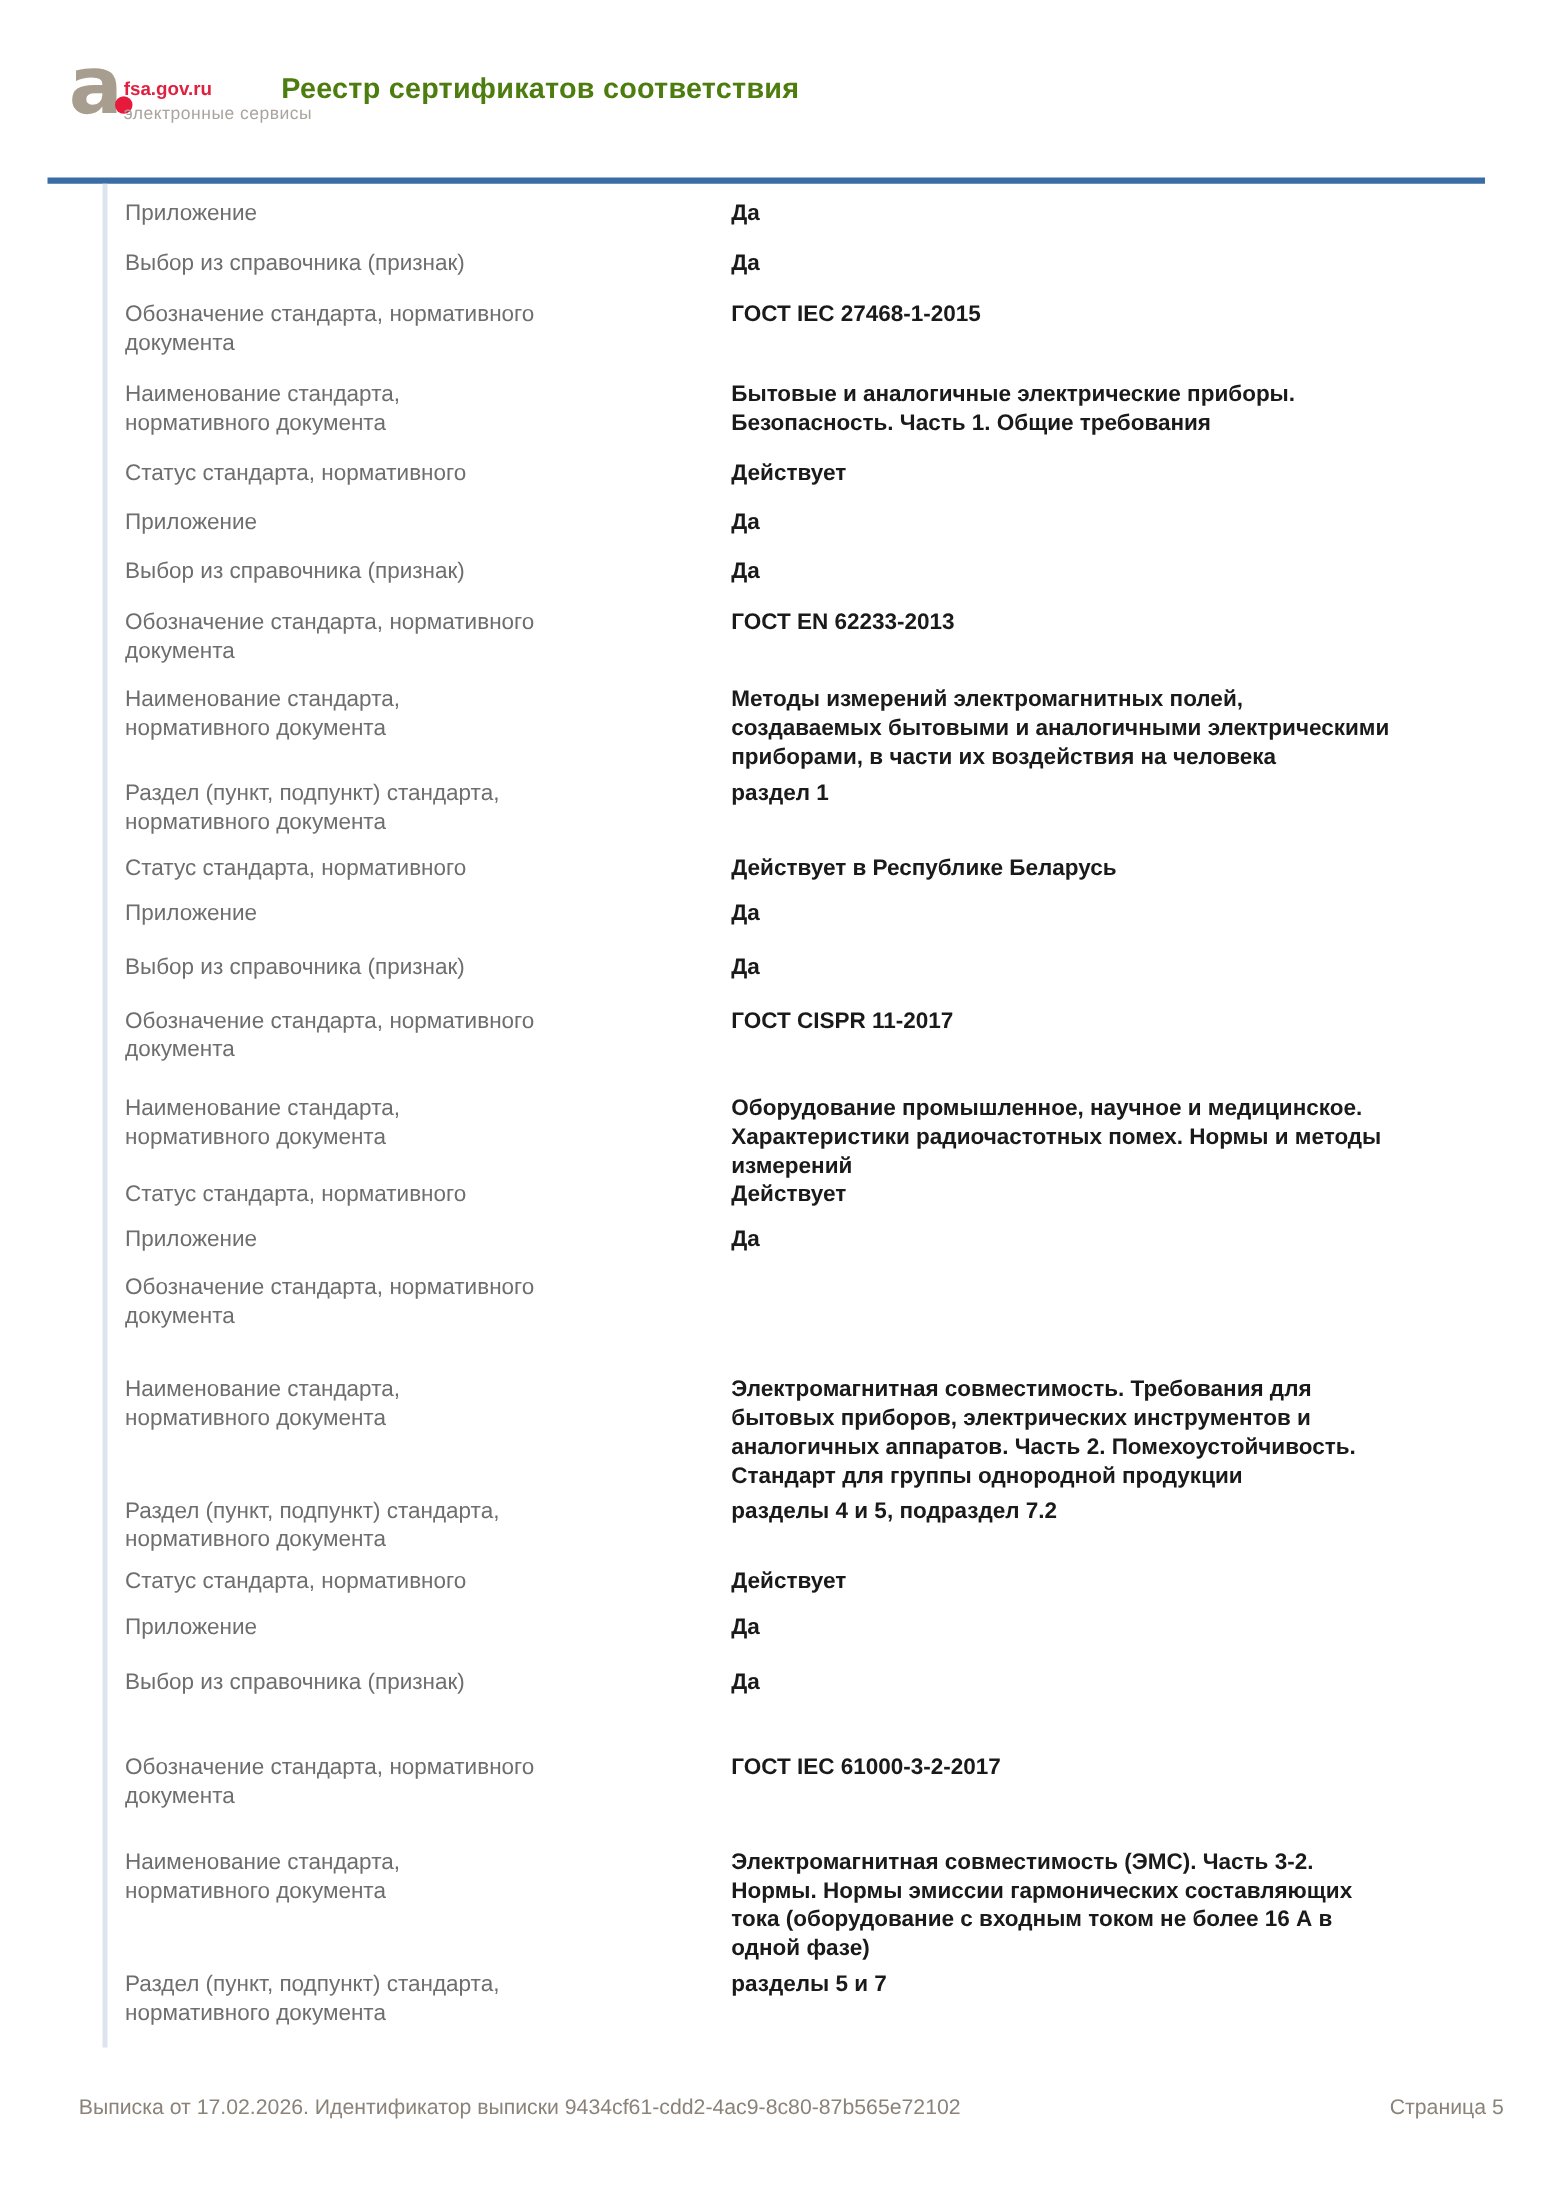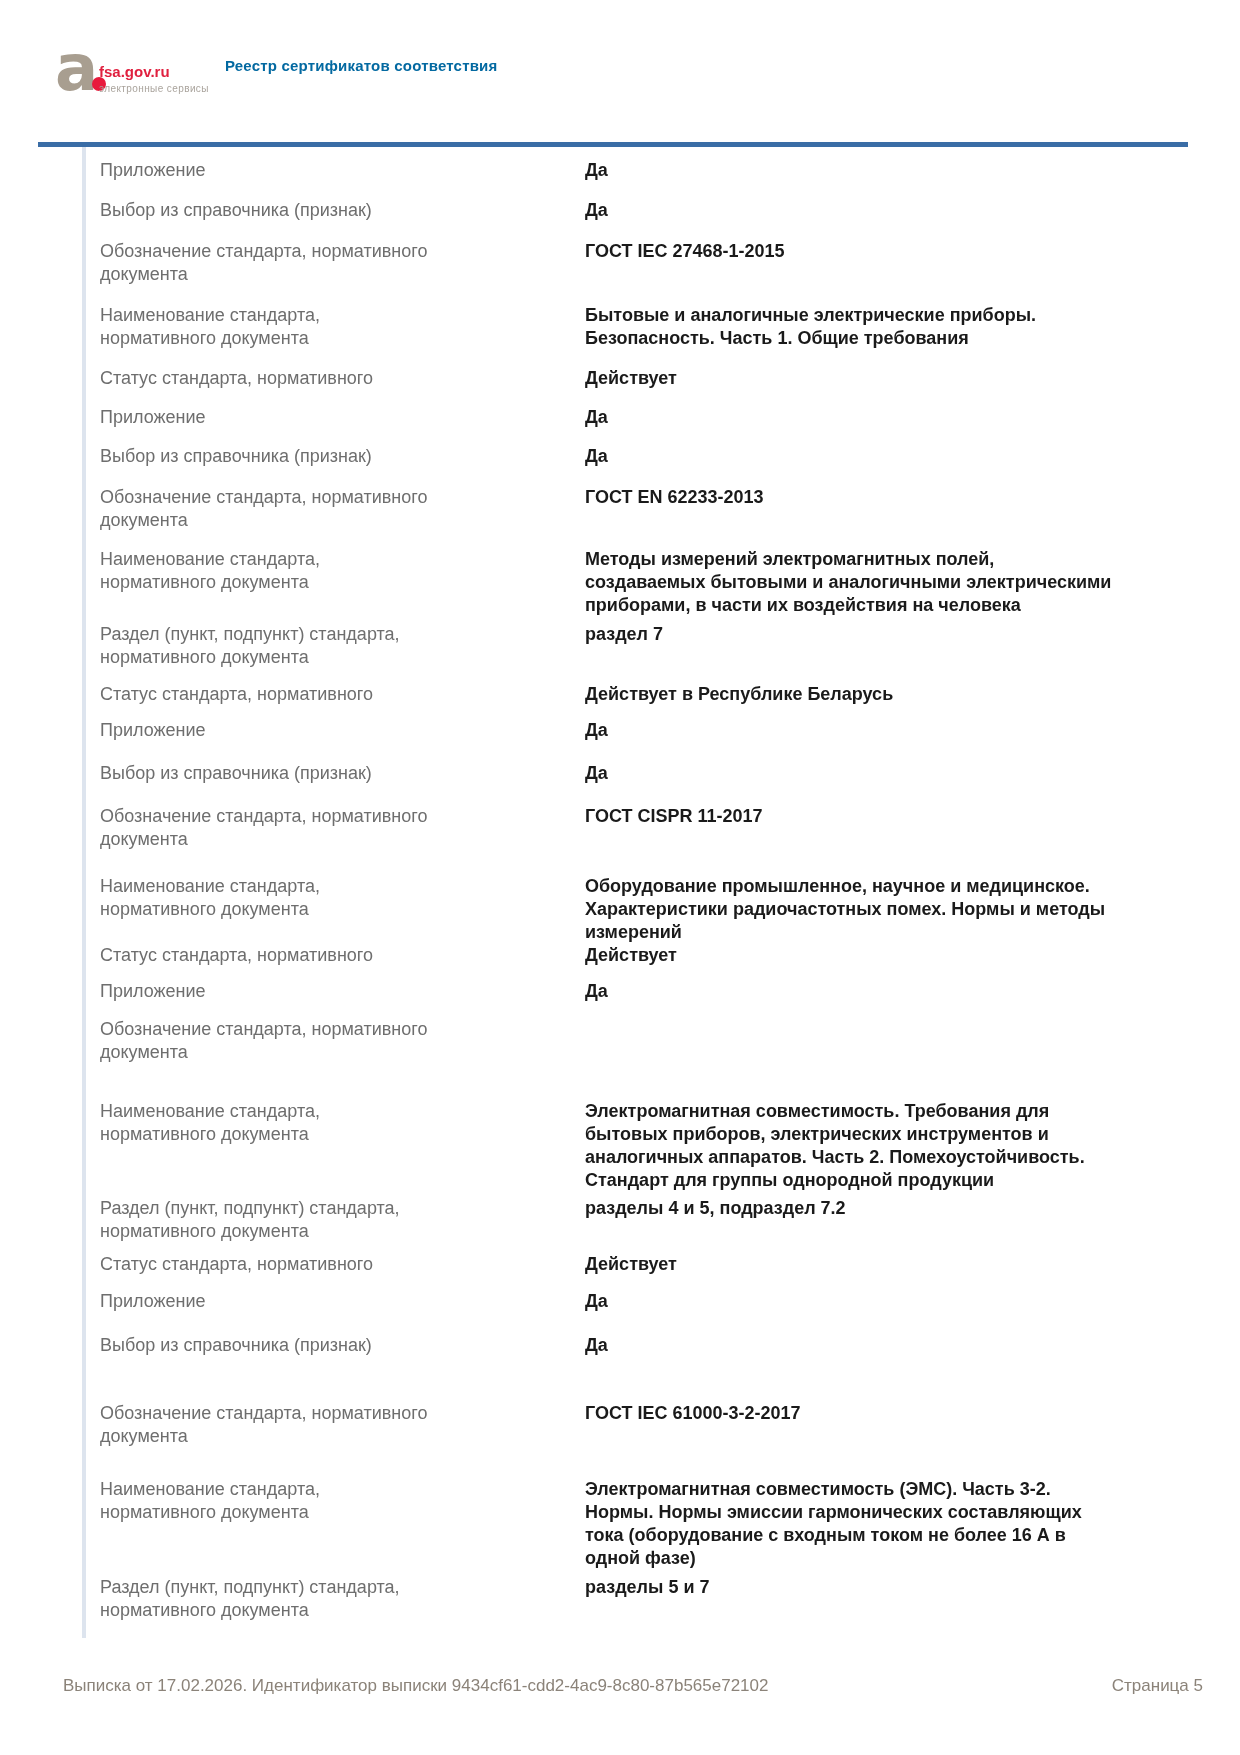--- a/index.html
+++ b/index.html
@@ -30,32 +30,32 @@
     top: 22px;
     line-height: 1.1;
     white-space: nowrap;
   }
   .logo-brand {
     font-size: 15px;
     font-weight: bold;
     color: #e0203f;
   }
   .logo-tagline {
-    font-size: 10px;
+    font-size: 14px;
     color: #aaa49d;
     letter-spacing: 0.4px;
     margin-top: 2px;
   }
   .page-title {
     position: absolute;
     left: 225px;
     top: 57px;
-    font-size: 15px;
+    font-size: 23px;
     font-weight: bold;
-    color: #0369a1;
+    color: #4d7c0f;
     letter-spacing: 0.2px;
   }
 
   
   .top-rule {
     position: absolute;
     left: 38px;
     top: 142px;
     width: 1150px;
     height: 5px;
@@ -183,21 +183,21 @@
     <div class="cell label">Наименование стандарта,
 нормативного документа</div>
     <div class="cell value">Методы измерений электромагнитных полей,
 создаваемых бытовыми и аналогичными электрическими
 приборами, в части их воздействия на человека</div>
   </div>
 
   <div class="row" style="margin-top: 6px;">
     <div class="cell label">Раздел (пункт, подпункт) стандарта,
 нормативного документа</div>
-    <div class="cell value">раздел 7</div>
+    <div class="cell value">раздел 1</div>
   </div>
 
   <div class="row" style="margin-top: 14px;">
     <div class="cell label">Статус стандарта, нормативного</div>
     <div class="cell value">Действует в Республике Беларусь</div>
   </div>
 
   <div class="row" style="margin-top: 13px;">
     <div class="cell label">Приложение</div>
     <div class="cell value">Да</div>

